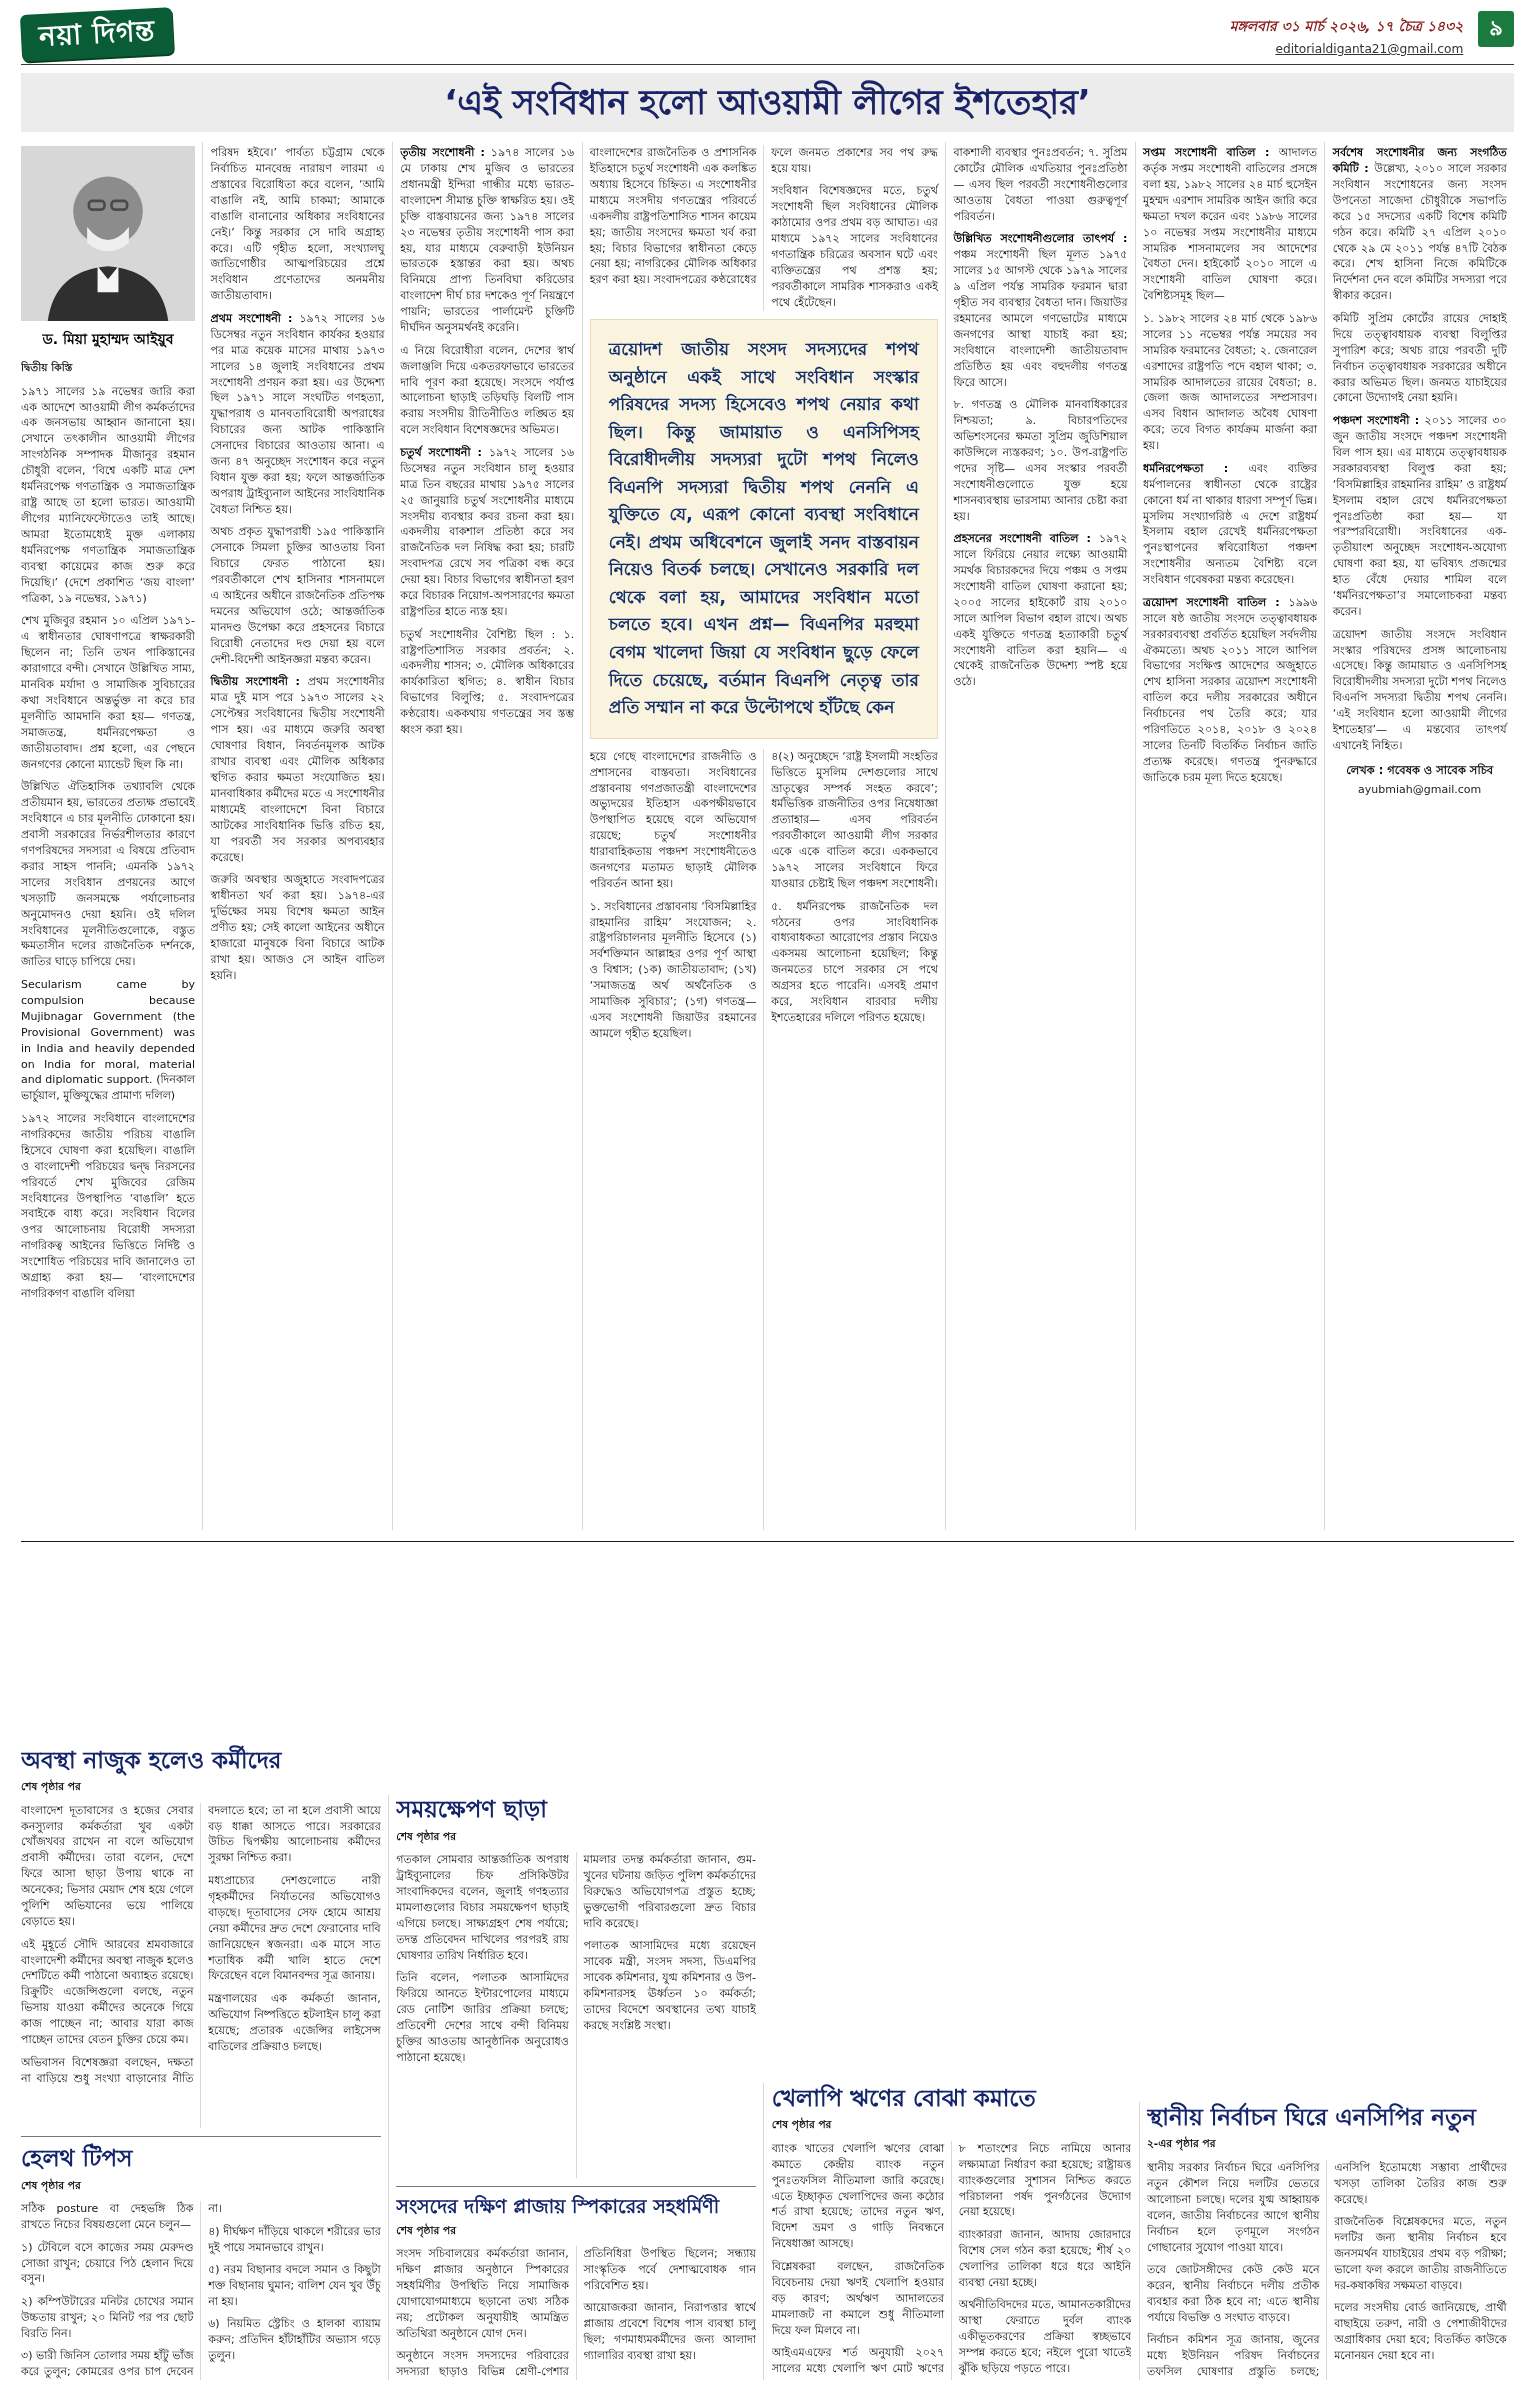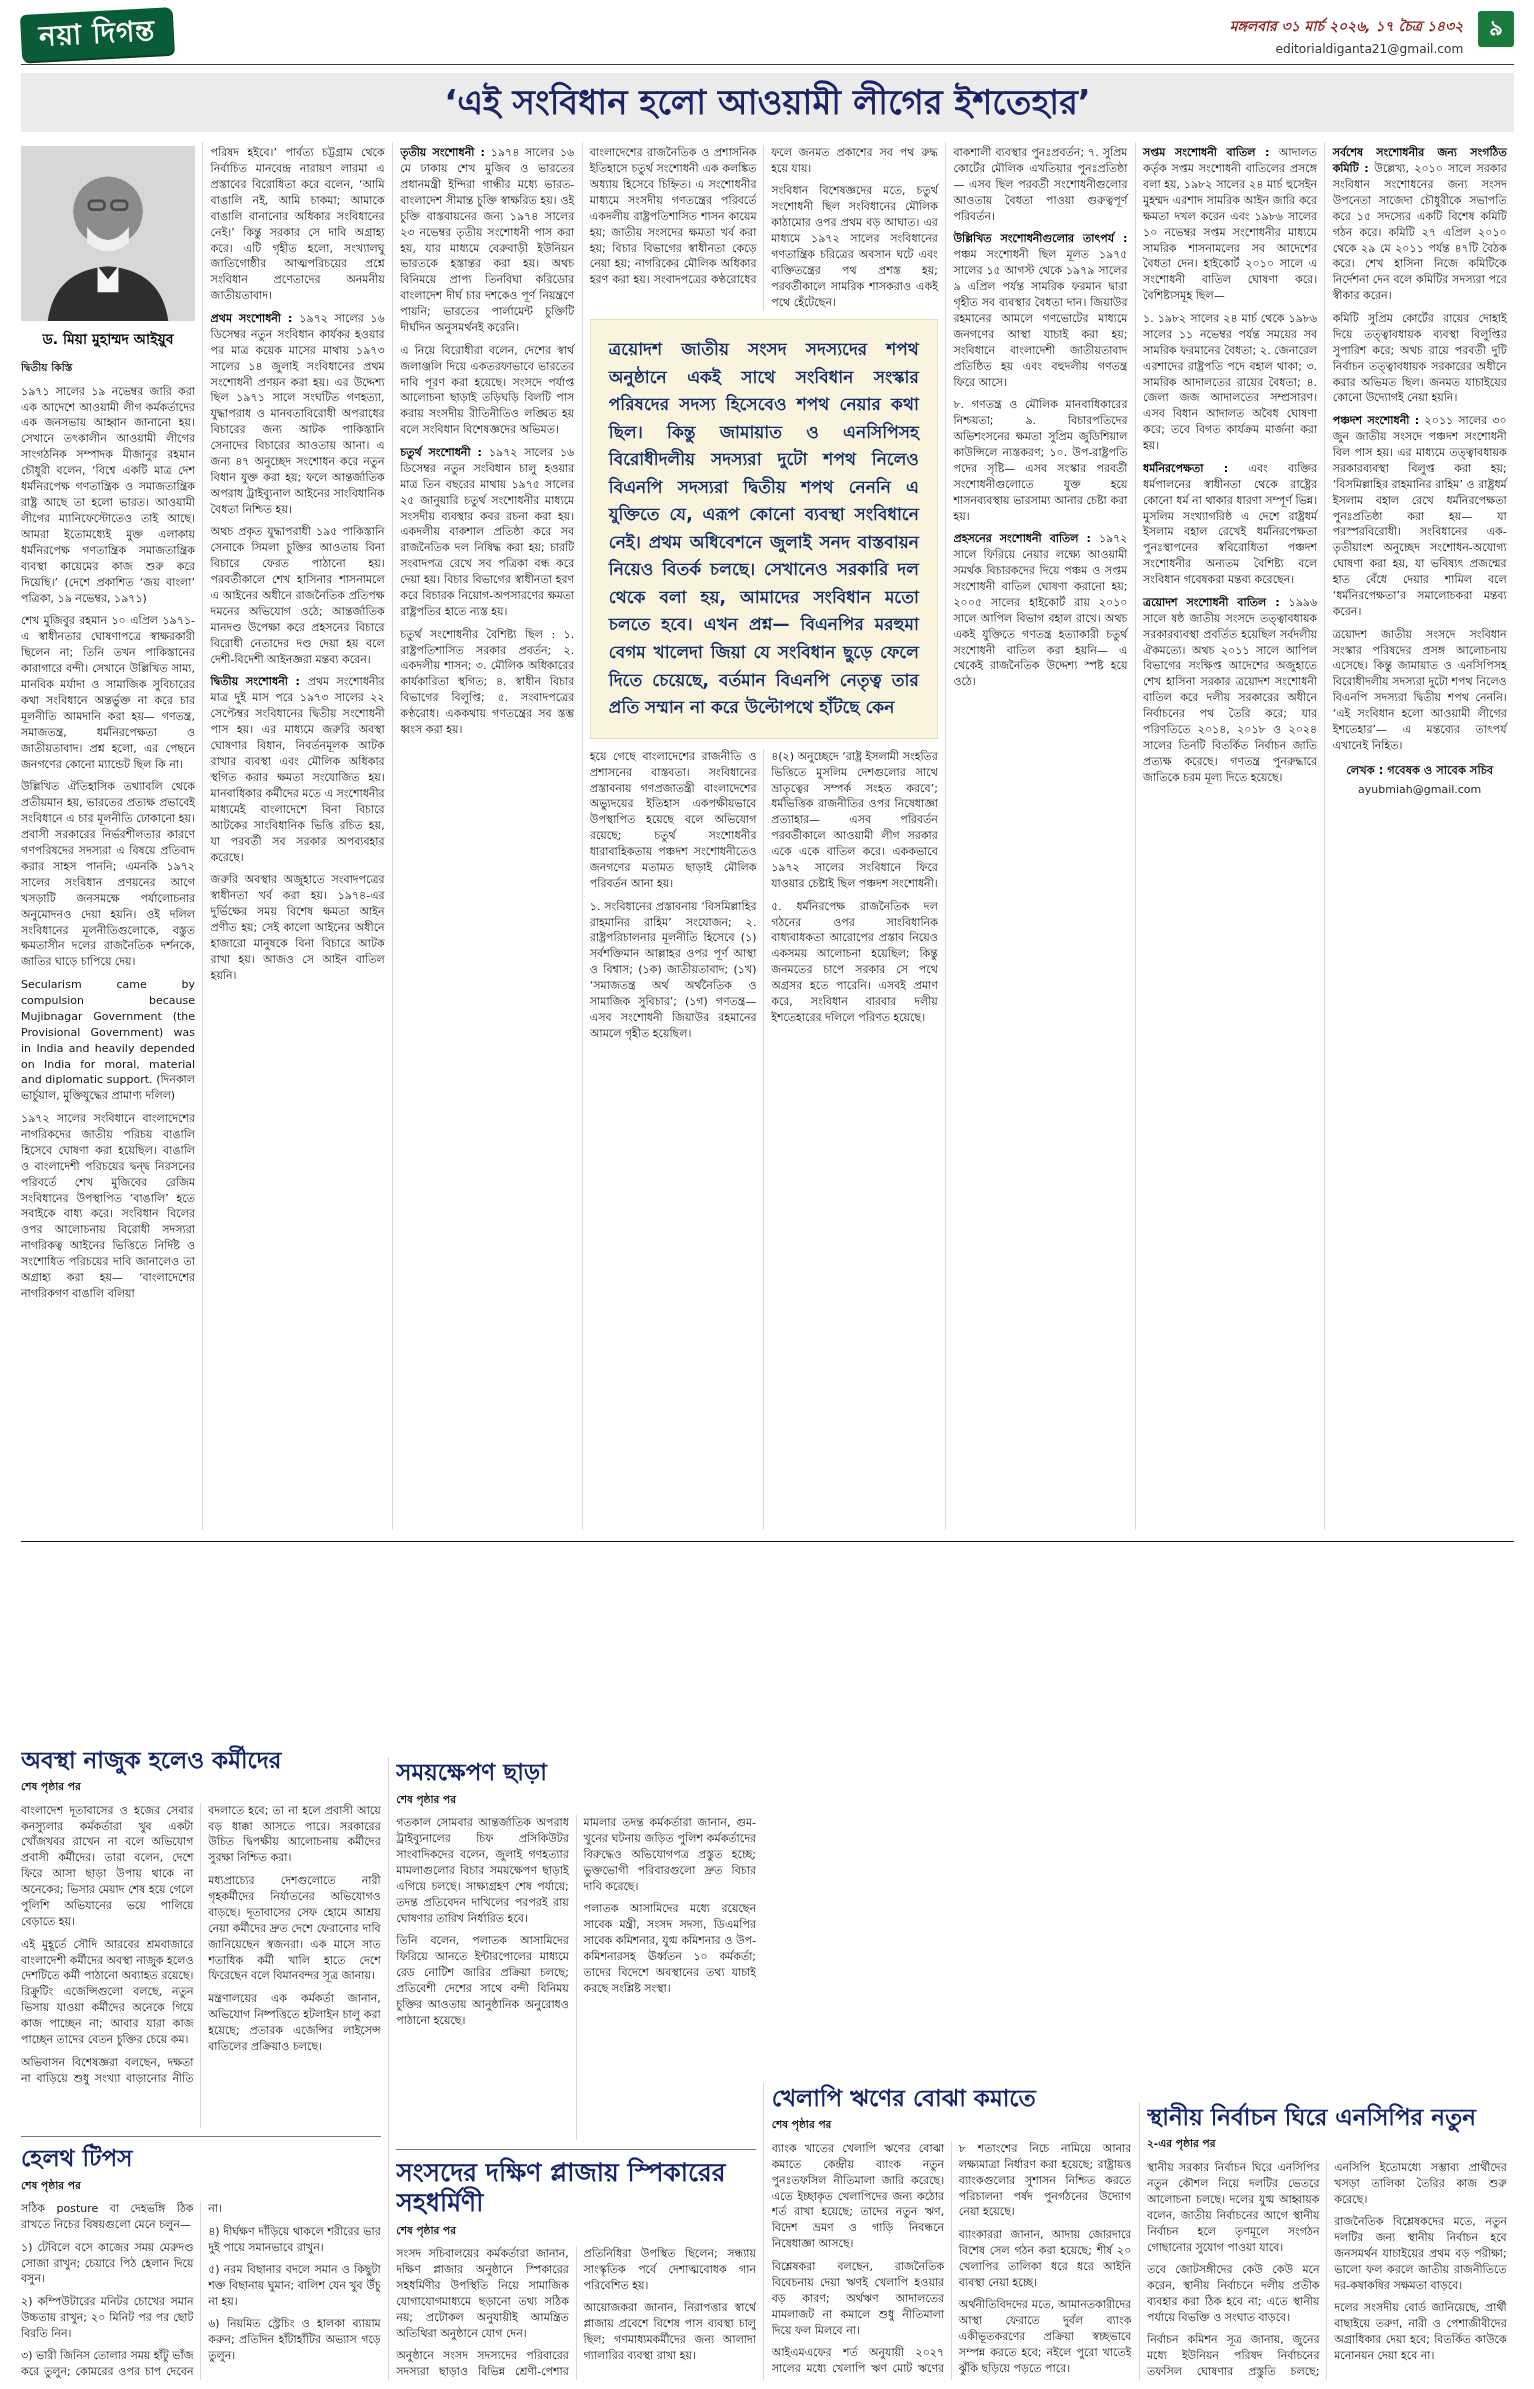--- a/index.html
+++ b/index.html
@@ -5,21 +5,21 @@
   html,body{margin:0;padding:0;background:#f2f2f2;}
   .page{width:1535px;height:2389px;margin:0 auto;background:#ffffff;position:relative;
         font-family:"DejaVu Sans","Liberation Sans",sans-serif;color:#111;overflow:hidden;box-sizing:border-box;}
   
   .header{display:flex;align-items:flex-start;justify-content:space-between;padding:11.4px 21px 6.5px 21px;height:64px;box-sizing:border-box;}
   .masthead{background:#0a5c36;color:#fff;font-weight:bold;font-size:28px;line-height:1.1;
             padding:8.1px 18px;border-radius:6.5px;transform:rotate(-3deg);letter-spacing:0.8px;box-shadow:0.8px 1.6px 0 #07401f;}
   .head-right{display:flex;align-items:flex-start;gap:14.7px;}
   .head-meta{text-align:right;padding-top:3.3px;}
   .dateline{color:#8a1f1f;font-weight:bold;font-size:14px;font-style:italic;}
-  .email{color:#333;font-size:12.2px;margin-top:3.3px;}
+  .email{color:#333;font-size:12.2px;margin-top:3.3px;text-decoration:underline;}
   .pageno{background:#1b7a3d;color:#fff;font-weight:bold;font-size:21px;width:36px;height:36px;
           display:flex;align-items:center;justify-content:center;border-radius:3.3px;}
   .head-rule{border:none;border-top:1.6px solid #3a3a3a;margin:0 21px;}
   
   .headline-band{margin:8.1px 21px 9.8px 21px;background:#ececec;text-align:center;padding:9.8px 8.1px;}
   .main-headline{color:#1b2466;font-weight:bold;font-size:34px;line-height:1.15;margin:0;}
   
   .article-area{margin:0 21px;display:flex;height:1388px;overflow:hidden;}
   .col{flex:1;min-width:0;padding:3.3px 7.3px 0 7.3px;border-left:0.8px solid #d8d8d8;overflow:hidden;}
   .col:first-child{border-left:none;padding-left:0;}
@@ -41,21 +41,21 @@
   
   .bottom-rule{border:none;border-top:1.6px solid #1a1a1a;margin:11.4px 21px 8.1px 21px;}
   .bottom-area{margin:0 21px;display:flex;height:830px;overflow:hidden;align-items:flex-end;}
   .bgroup{flex:1;min-width:0;padding:0 7.3px;border-left:0.8px solid #d8d8d8;display:flex;flex-direction:column;overflow:hidden;}
   .bgroup:first-child{border-left:none;padding-left:0;}
   .b-art{display:flex;flex-direction:column;overflow:hidden;}
   .b-art.top{height:383px;}
   .b-art.fill{flex:1;}
   .b-art.stacked{border-top:1.6px solid #777;margin-top:8.1px;padding-top:6.5px;flex:1;}
   .b-headline{color:#14246b;font-weight:bold;font-size:23px;line-height:1.2;margin:1.6px 0 4.9px 0;}
-  .b-headline.small{font-size:25px;}
+  .b-headline.small{font-size:19px;}
   .cont-line{font-weight:bold;font-size:10.6px;margin:0 0 6.5px 0;color:#111;}
   .b-body{columns:2;column-gap:14.7px;column-rule:0.8px solid #d8d8d8;flex:1;overflow:hidden;}
 </style>
 </head>
 <body>
 
 <div class="page">
 
   <div class="header">
     <div class="masthead">নয়া দিগন্ত</div>

